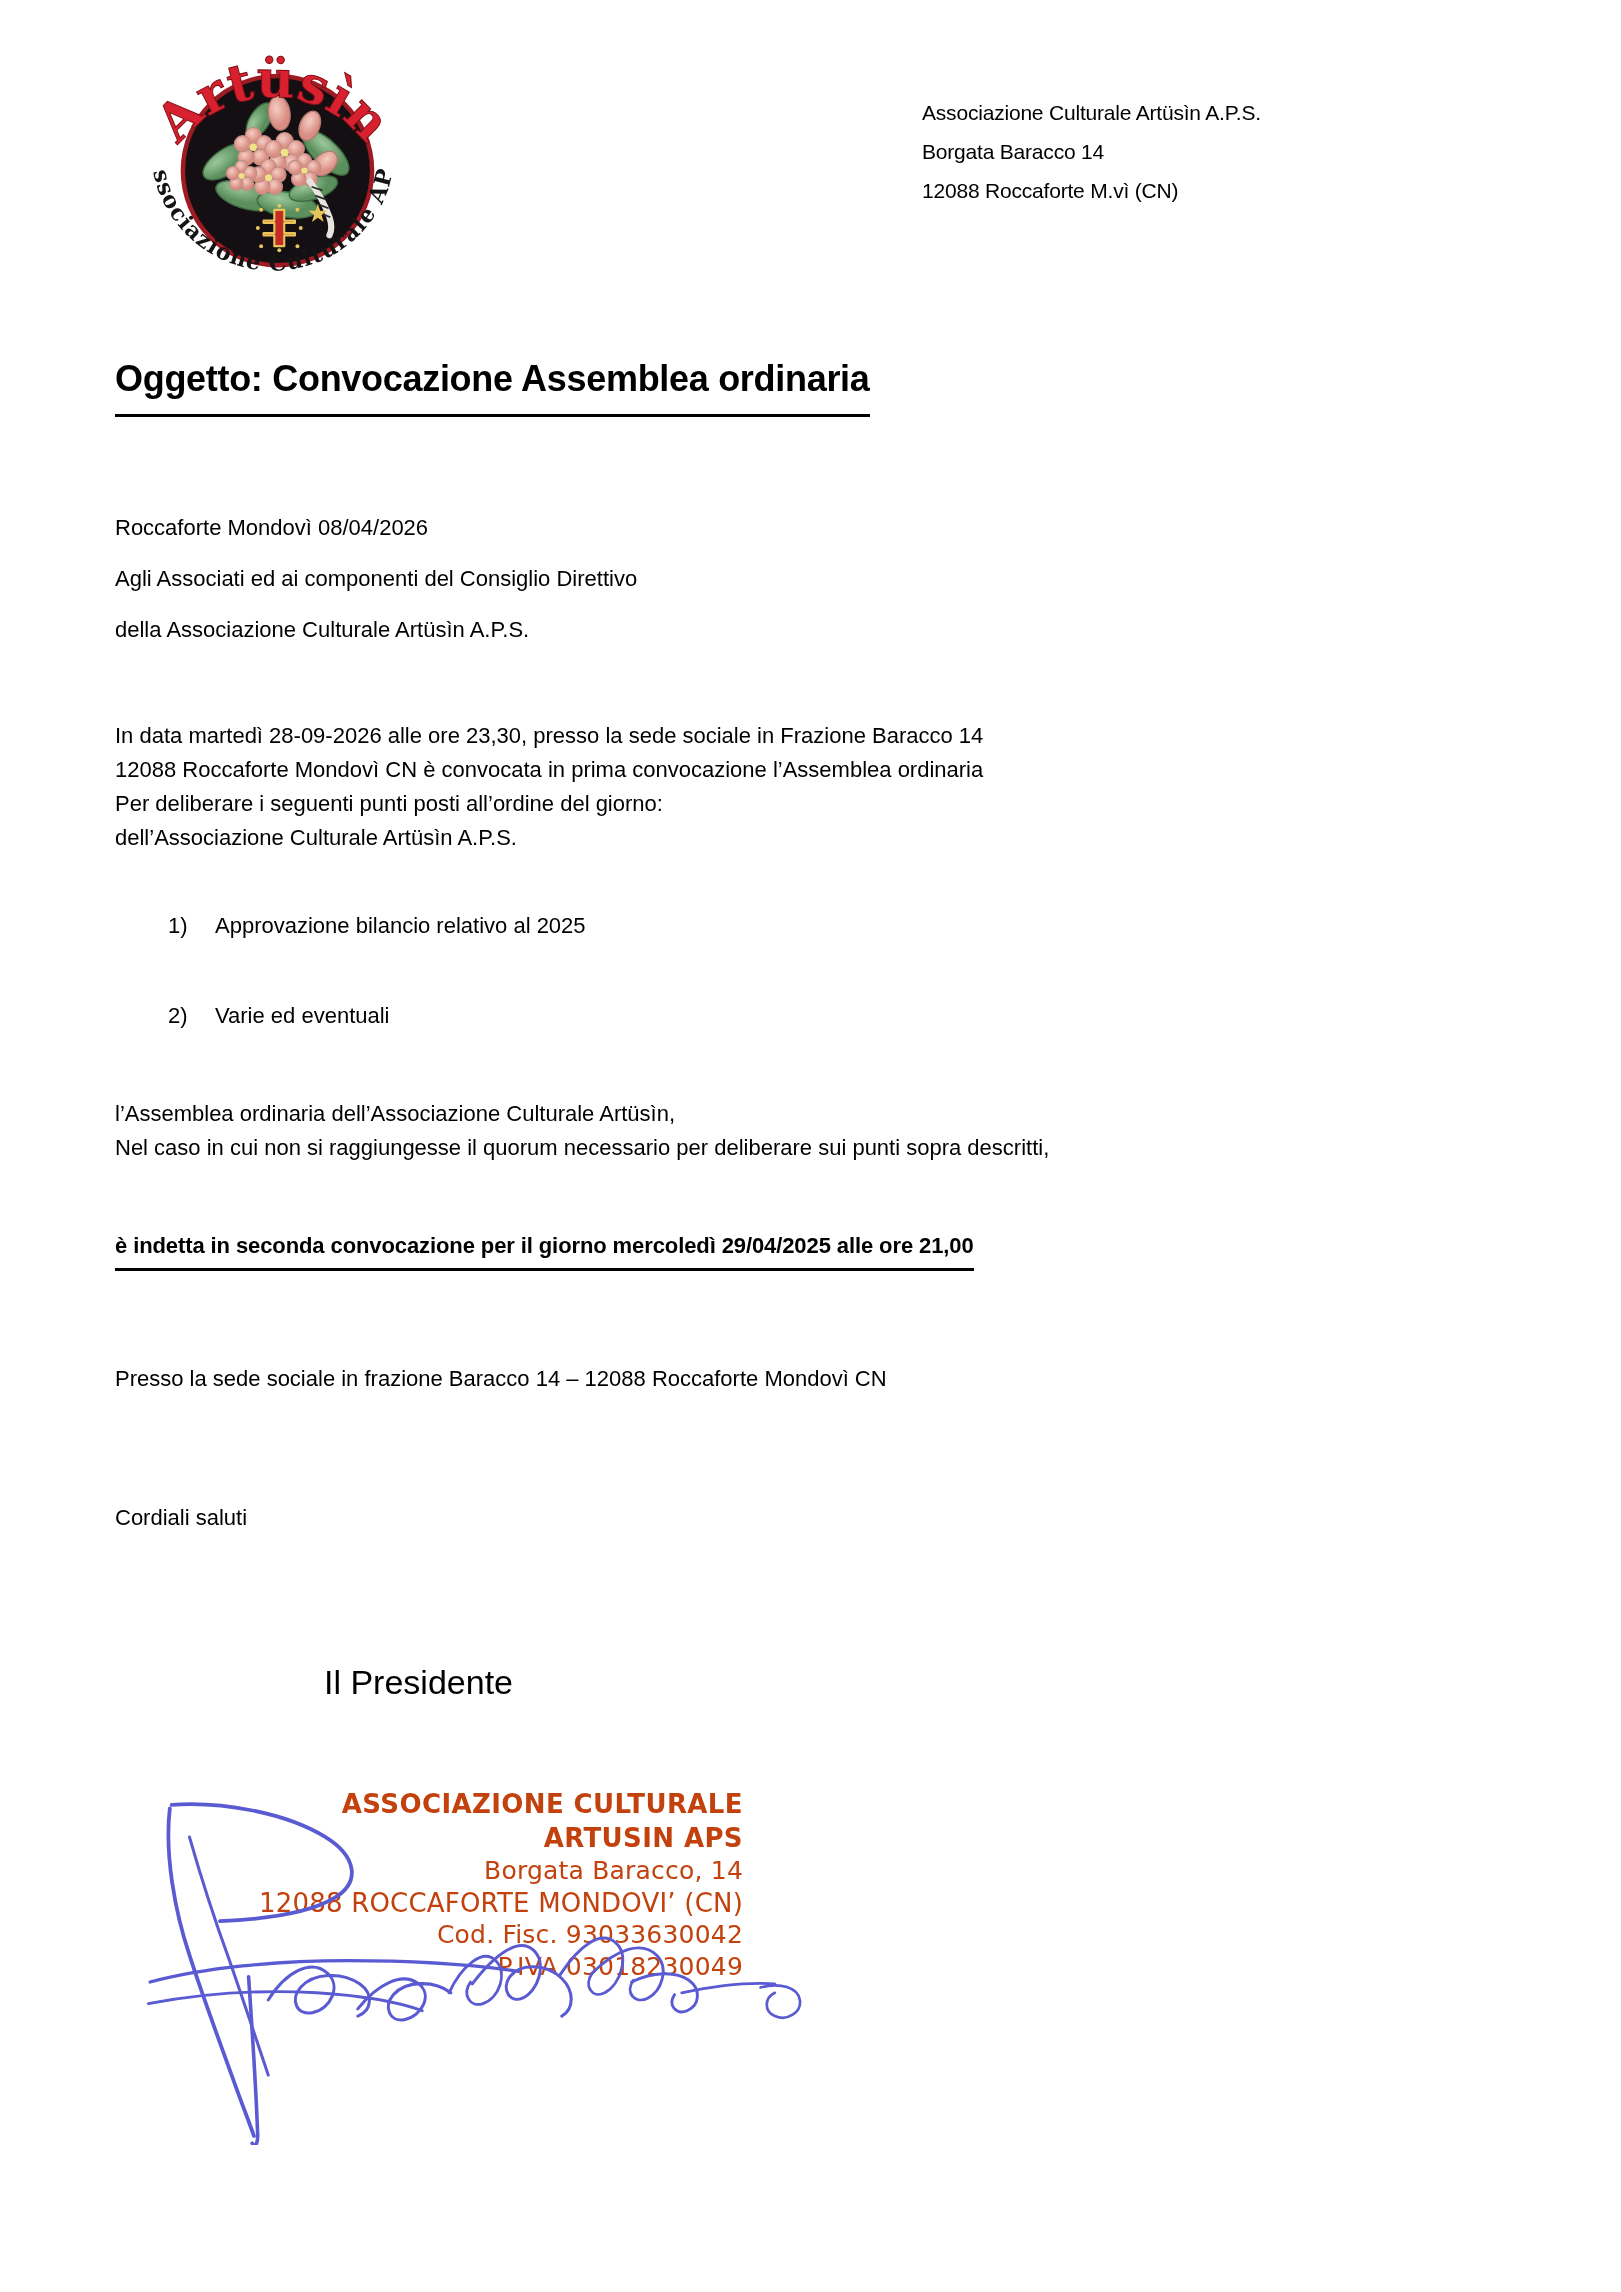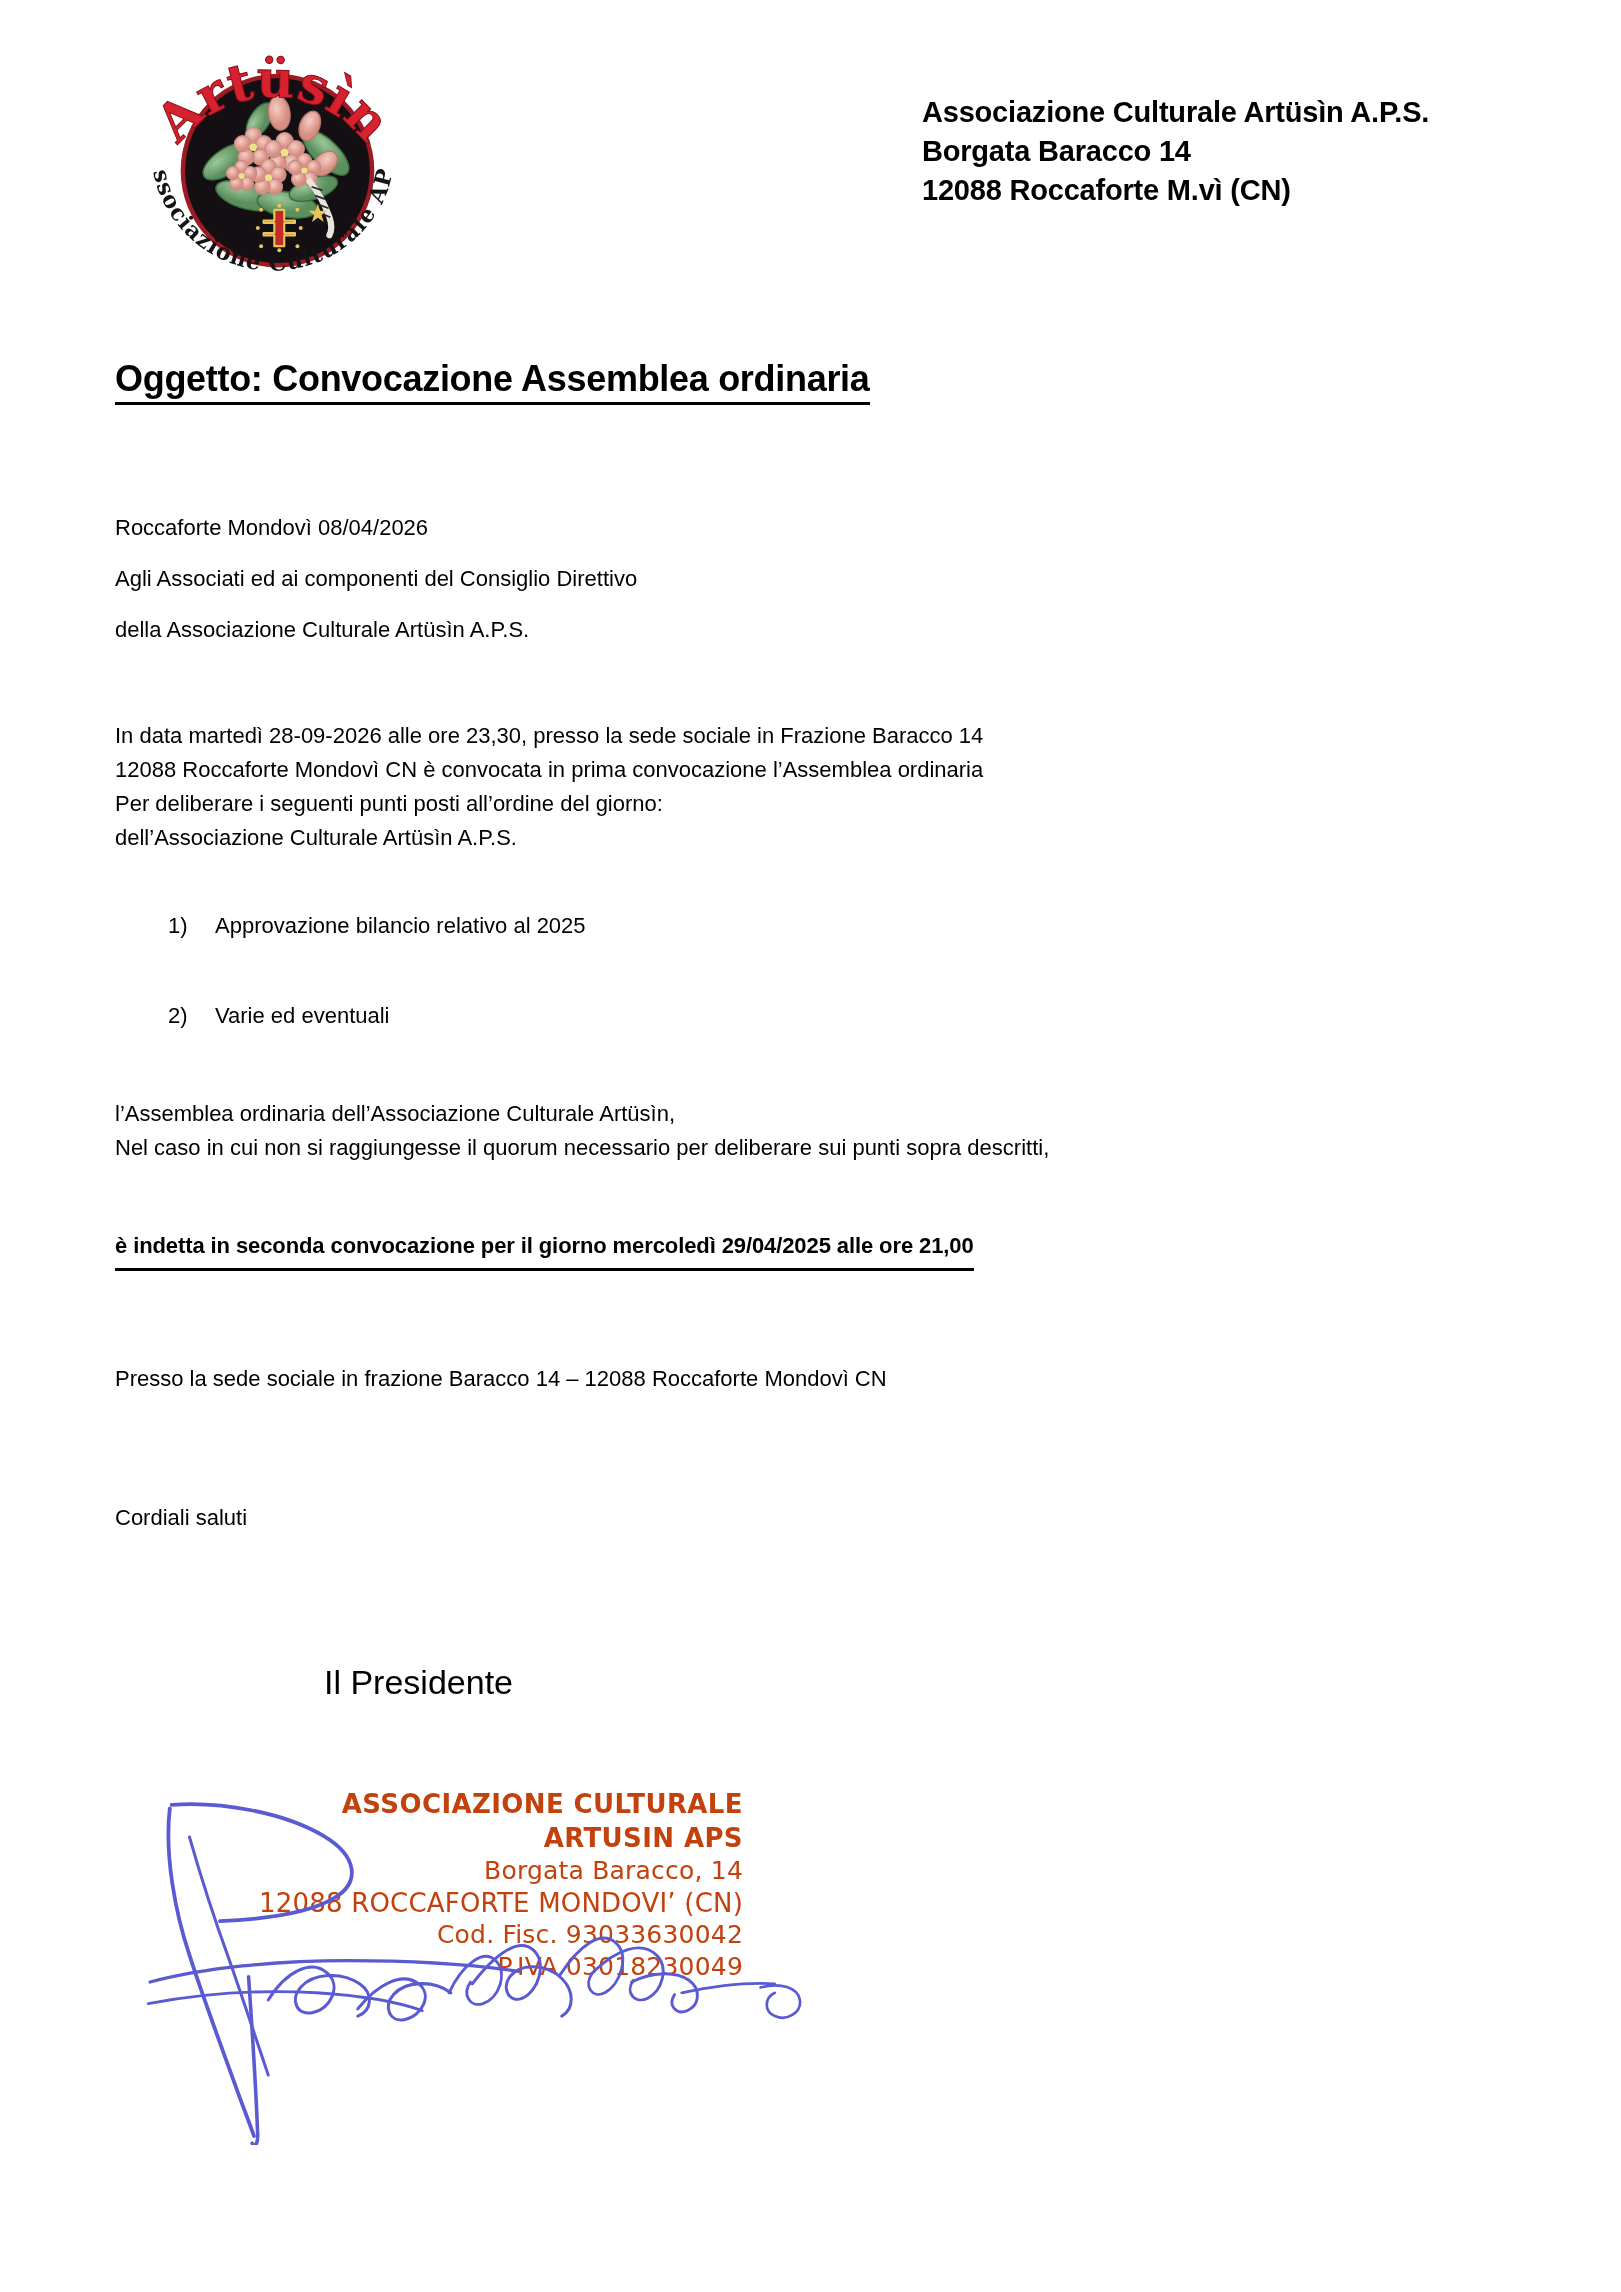--- a/index.html
+++ b/index.html
@@ -39,42 +39,42 @@
     width: 278px;
     height: 260px;
   }
   .logo-svg { display: block; width: 278px; height: 260px; }
 
   .org-block {
     position: absolute;
     left: 922px;
     top: 93px;
     font-family: "Liberation Sans", sans-serif;
-    font-weight: bold;
-    font-size: 29px;
+    font-weight: normal;
+    font-size: 21px;
     line-height: 39px;
     letter-spacing: -0.2px;
     color: #000;
     white-space: nowrap;
   }
   .org-block .org-line { display: block; }
 
   
   .subject {
     position: absolute;
     left: 115px;
     top: 358px;
     font-size: 36px;
     font-weight: bold;
     letter-spacing: -0.3px;
     white-space: nowrap;
   }
   .subject .u {
     border-bottom: 3.6px solid #000;
-    padding-bottom: 2px;
+    padding-bottom: 14px;
     display: inline-block;
   }
 
   
   .body-text {
     position: absolute;
     left: 115px;
     top: 502px;
     width: 1397px;
     font-size: 22px;

